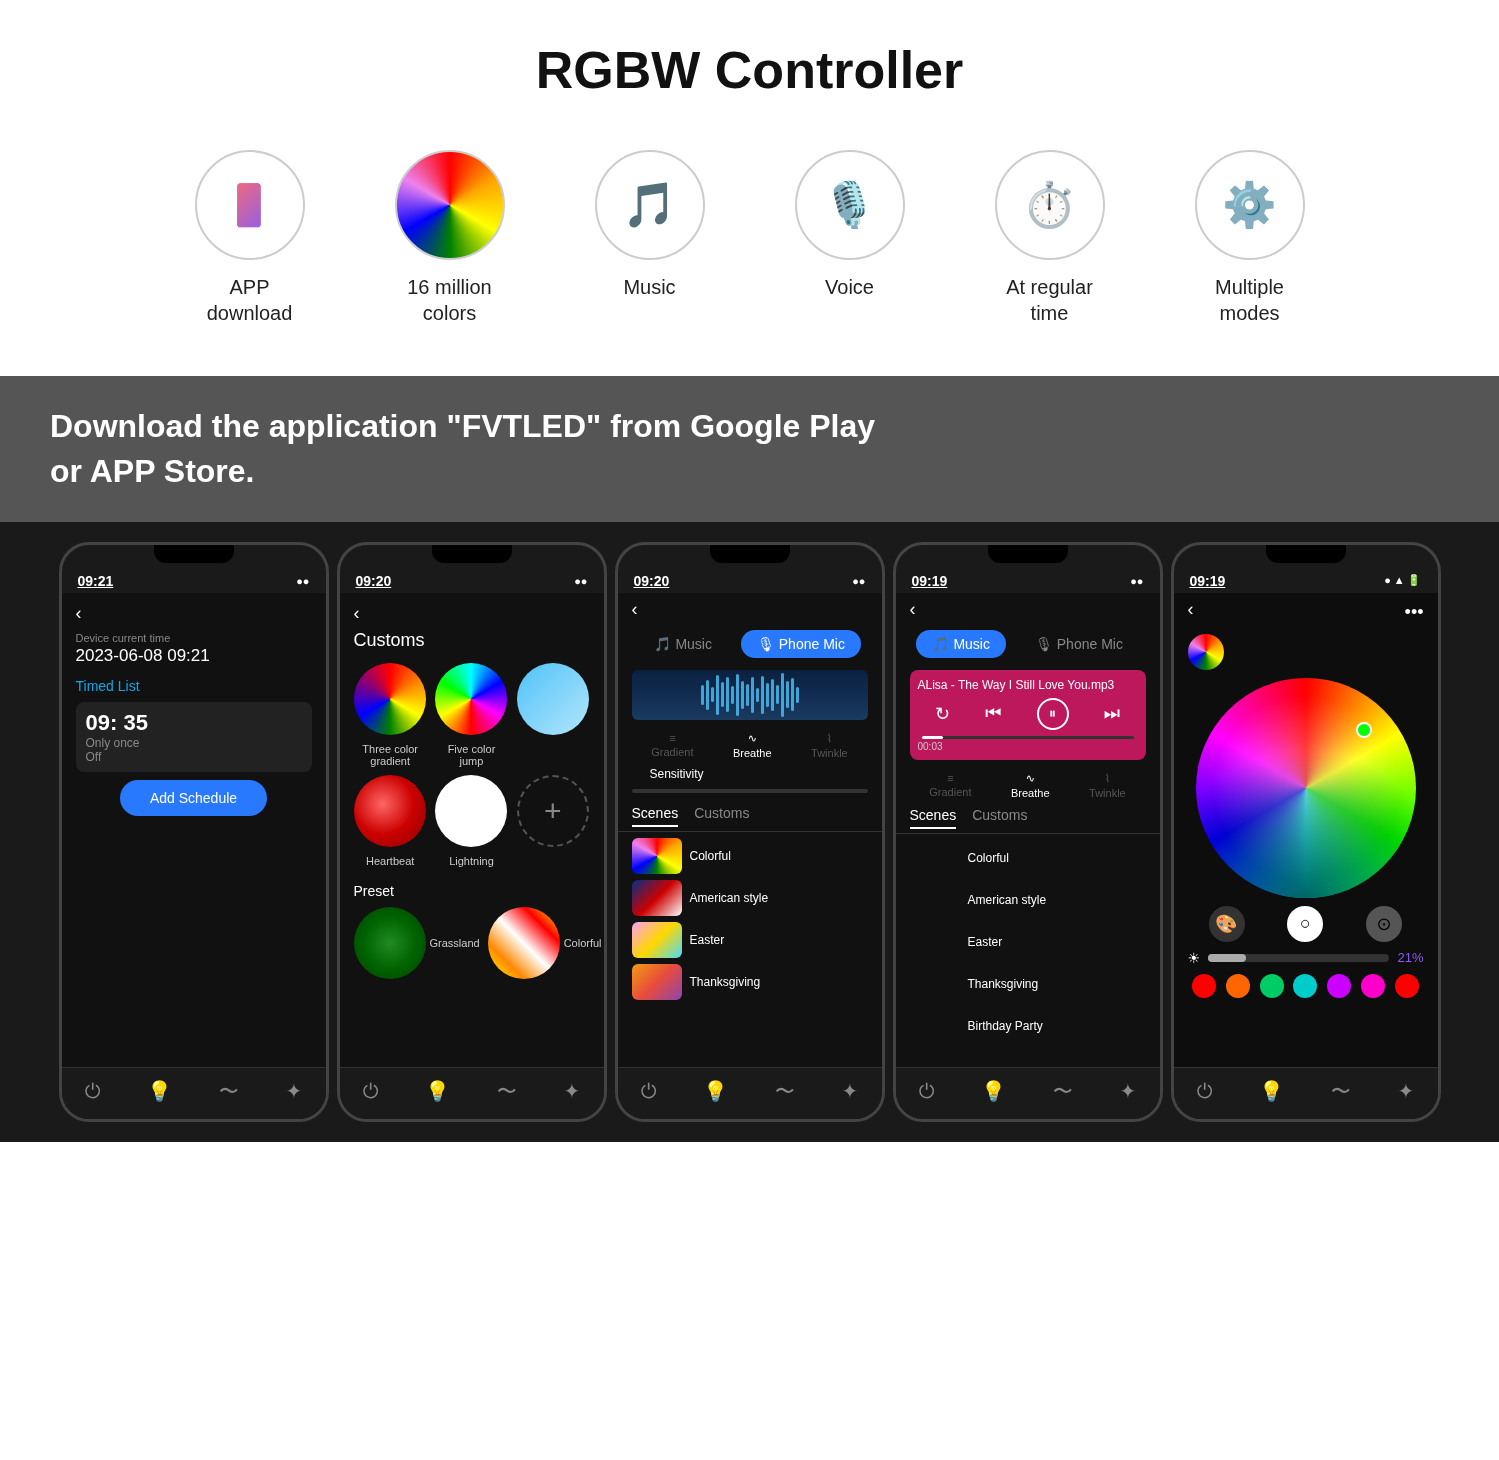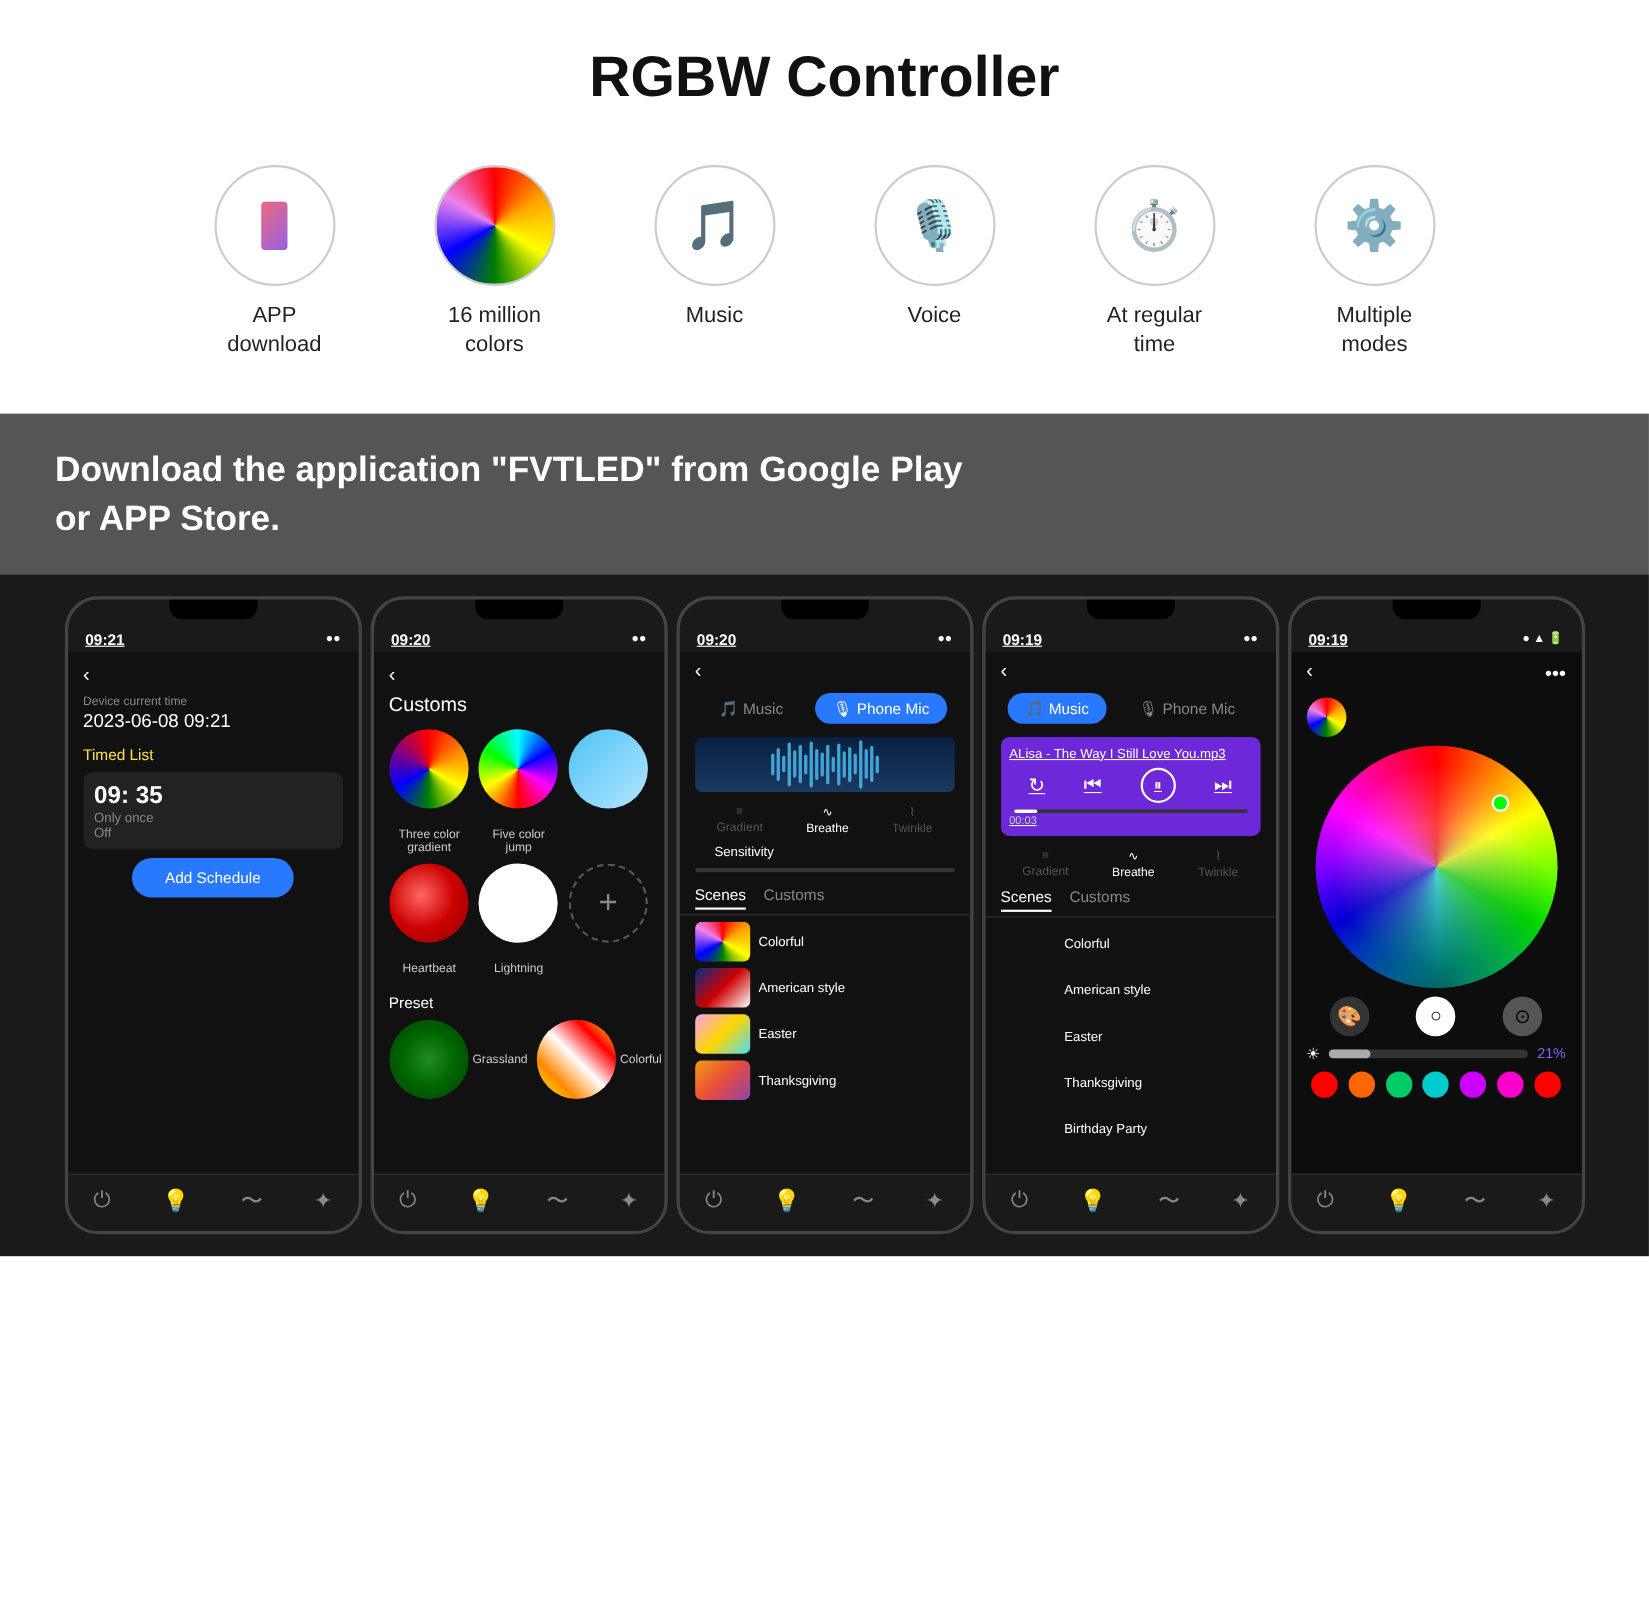--- a/index.html
+++ b/index.html
@@ -99,21 +99,21 @@
     
     .phone1-content {
       background: #111;
       flex: 1;
       padding: 10px 14px;
       color: #fff;
     }
     .phone1-back { font-size: 18px; color: #fff; margin-bottom: 8px; }
     .phone1-label { font-size: 11px; color: #888; margin-bottom: 2px; }
     .phone1-datetime { font-size: 17px; color: #fff; margin-bottom: 12px; }
-    .phone1-list-title { font-size: 14px; color: #fde047; margin-bottom: 8px; }
+    .phone1-list-title { font-size: 14px; color: #0ea5e9; margin-bottom: 8px; }
     .phone1-schedule-item {
       background: #222;
       border-radius: 8px;
       padding: 8px 10px;
       margin-bottom: 8px;
       font-size: 13px;
       color: #fff;
     }
     .phone1-schedule-item .schedule-time { font-size: 22px; font-weight: bold; }
     .phone1-schedule-item .schedule-sub { color: #888; font-size: 12px; }
@@ -155,21 +155,21 @@
     .customs-grid {
       display: grid;
       grid-template-columns: repeat(3, 1fr);
       gap: 8px;
       margin-bottom: 16px;
     }
     .customs-item {
       display: flex;
       flex-direction: column;
       align-items: center;
-      gap: 18px;
+      gap: 8px;
     }
     .customs-circle {
       width: 72px;
       height: 72px;
       border-radius: 50%;
       display: flex;
       align-items: center;
       justify-content: center;
       font-size: 28px;
     }
@@ -327,27 +327,26 @@
       padding: 6px 16px;
       border-radius: 16px;
       font-size: 14px;
       color: #888;
     }
     .phone4-tab.active {
       background: #2979ff;
       color: #fff;
     }
     .phone4-now-playing {
-      background: #6d28d9;
+      background: #be185d;
       margin: 8px 14px;
       border-radius: 8px;
       padding: 8px;
       font-size: 12px;
       color: #fff;
-      text-decoration: underline;
     }
     .phone4-song-title { font-size: 12px; margin-bottom: 6px; }
     .phone4-controls {
       display: flex;
       justify-content: space-around;
       align-items: center;
       margin-bottom: 6px;
     }
     .phone4-ctrl-btn { font-size: 18px; color: #fff; }
     .phone4-play-btn {

